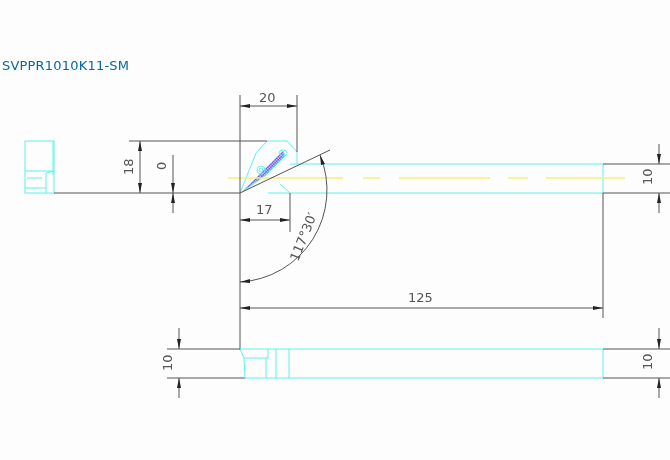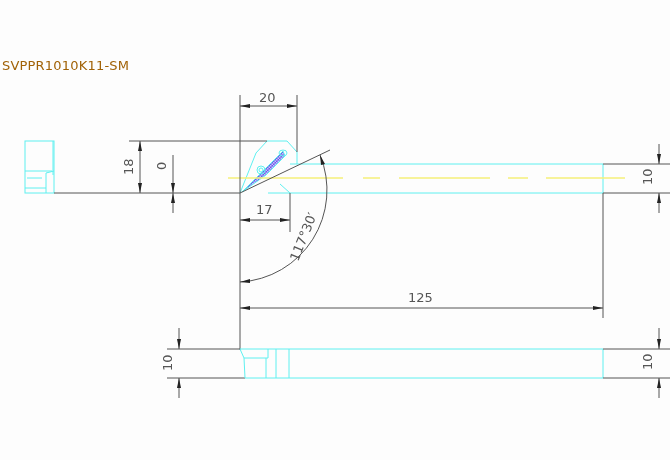--- a/index.html
+++ b/index.html
@@ -1,20 +1,20 @@
 <!DOCTYPE html>
 <html><head>
   <meta charset="utf-8">
   <style>
     html, body { margin: 0; padding: 0; background: #fdfdfd; }
     body { width: 670px; height: 460px; position: relative; overflow: hidden; }
     #title {
       position: absolute; left: 2px; top: 58px;
       font-family: "DejaVu Sans", sans-serif; font-size: 13px;
-      color: #a16207; letter-spacing: 0.2px;
+      color: #0369a1; letter-spacing: 0.2px;
     }
     svg { position: absolute; left: 0; top: 0; }
     .dim { fill: none; stroke: #555; stroke-width: 1; }
     .part { fill: none; stroke: #5ff0f0; stroke-width: 1; }
     .axis { fill: none; stroke: #f5f07a; stroke-width: 1.5; }
     .dimtext { font-family: "DejaVu Sans", sans-serif; font-size: 13px; fill: #555; }
     .arrow { fill: #222; }
   </style>
 </head>
 <body>

